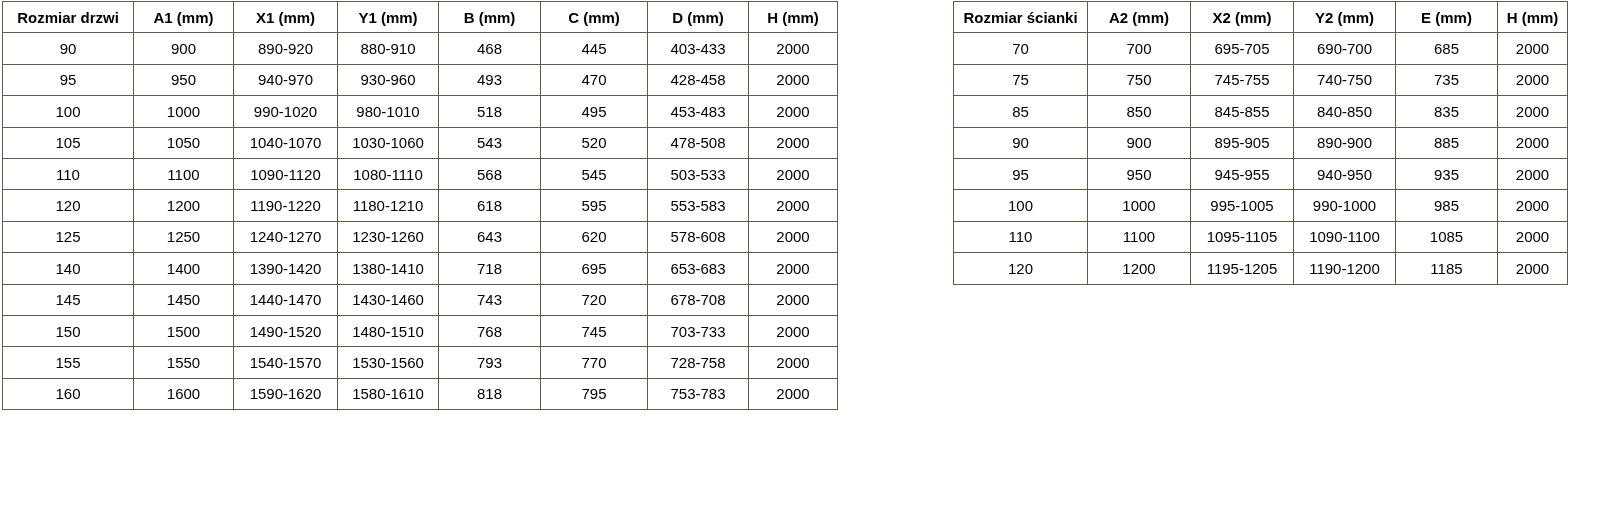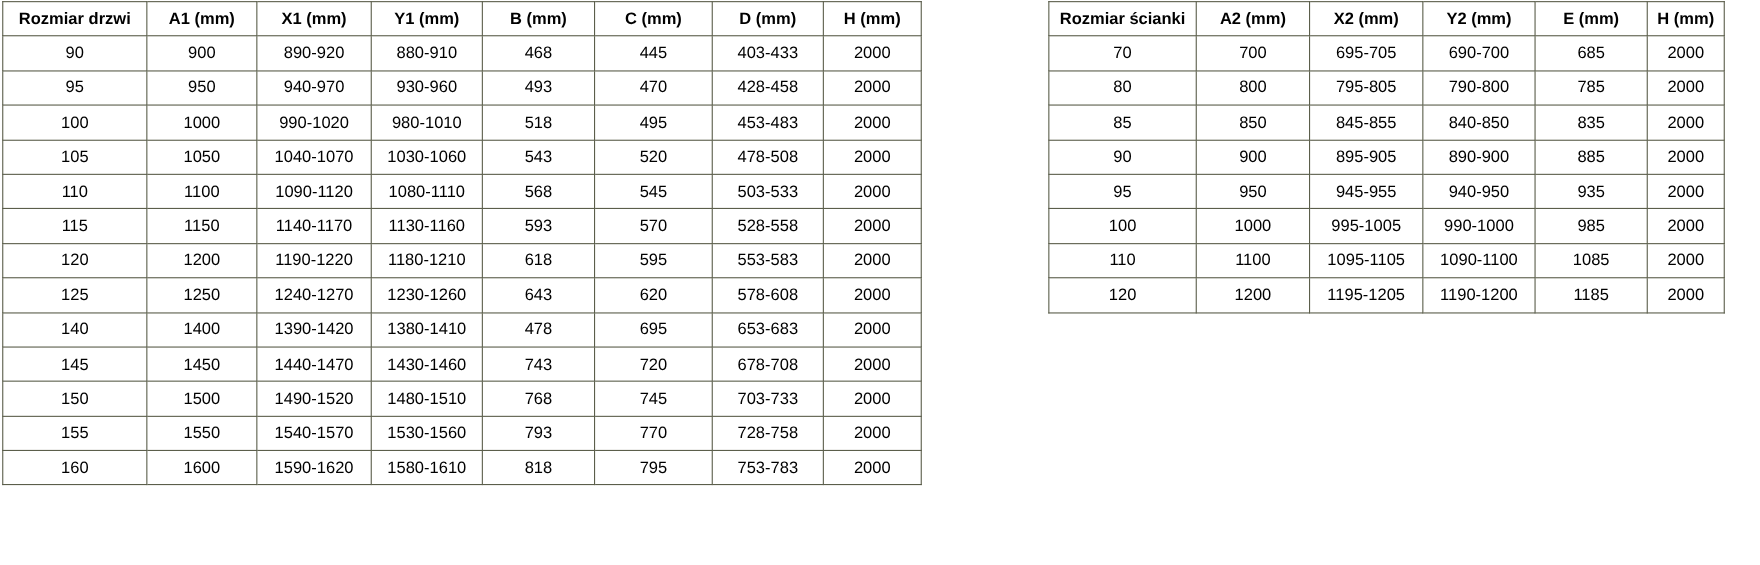--- a/index.html
+++ b/index.html
@@ -111,30 +111,20 @@
         <td>110</td>
         <td>1100</td>
         <td>1090-1120</td>
         <td>1080-1110</td>
         <td>568</td>
         <td>545</td>
         <td>503-533</td>
         <td>2000</td>
       </tr>
       <tr>
-        <td>115</td>
-        <td>1150</td>
-        <td>1140-1170</td>
-        <td>1130-1160</td>
-        <td>593</td>
-        <td>570</td>
-        <td>528-558</td>
-        <td>2000</td>
-      </tr>
-      <tr>
         <td>120</td>
         <td>1200</td>
         <td>1190-1220</td>
         <td>1180-1210</td>
         <td>618</td>
         <td>595</td>
         <td>553-583</td>
         <td>2000</td>
       </tr>
       <tr>
@@ -145,21 +135,21 @@
         <td>643</td>
         <td>620</td>
         <td>578-608</td>
         <td>2000</td>
       </tr>
       <tr>
         <td>140</td>
         <td>1400</td>
         <td>1390-1420</td>
         <td>1380-1410</td>
-        <td>478</td>
+        <td>718</td>
         <td>695</td>
         <td>653-683</td>
         <td>2000</td>
       </tr>
       <tr>
         <td>145</td>
         <td>1450</td>
         <td>1440-1470</td>
         <td>1430-1460</td>
         <td>743</td>
@@ -222,25 +212,25 @@
   <tbody>
       <tr>
         <td>70</td>
         <td>700</td>
         <td>695-705</td>
         <td>690-700</td>
         <td>685</td>
         <td>2000</td>
       </tr>
       <tr>
-        <td>80</td>
-        <td>800</td>
-        <td>795-805</td>
-        <td>790-800</td>
-        <td>785</td>
+        <td>75</td>
+        <td>750</td>
+        <td>745-755</td>
+        <td>740-750</td>
+        <td>735</td>
         <td>2000</td>
       </tr>
       <tr>
         <td>85</td>
         <td>850</td>
         <td>845-855</td>
         <td>840-850</td>
         <td>835</td>
         <td>2000</td>
       </tr>

